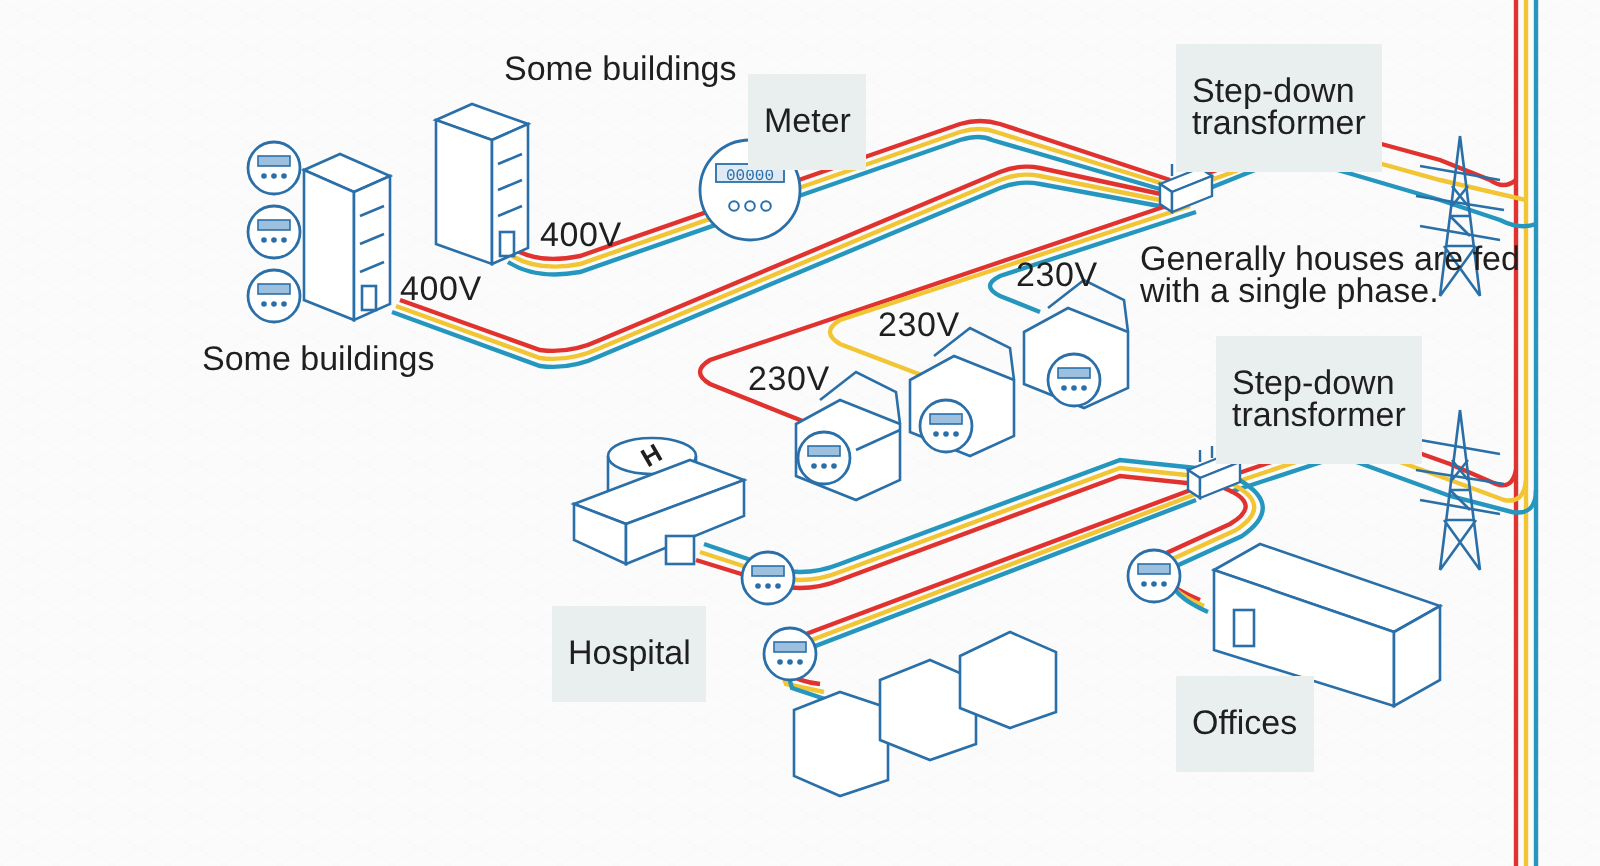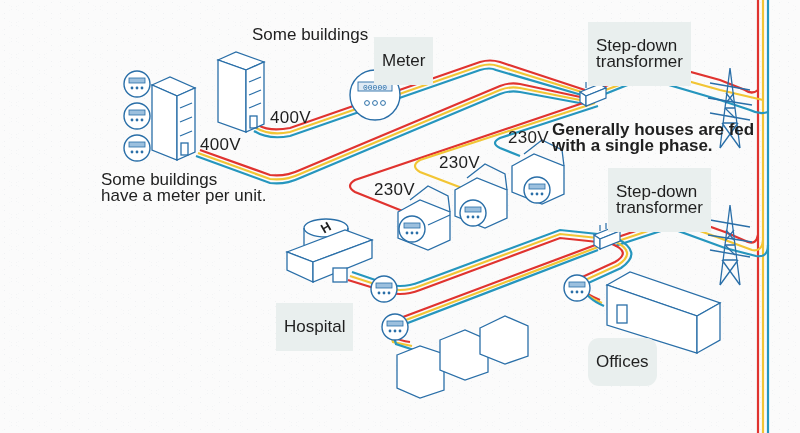--- a/index.html
+++ b/index.html
@@ -174,36 +174,35 @@
     <rect x="617" y="305" width="10" height="18" fill="none"></rect>
   </g>
   <use href="#meterIcon" x="577" y="288"></use>
 </svg>
 
 <div class="lbl" style="left:252px;top:27px;">
   <div>Some buildings</div>
 </div>
 <div class="lbl" style="left:101px;top:172px;">
   <div>Some buildings</div>
-  <div>have a meter per unit.</div>
 </div>
 <div class="lbl box" style="left:374px;top:37px;">Meter</div>
 <div class="lbl box" style="left:588px;top:22px;">
   <div>Step-down</div>
   <div>transformer</div>
 </div>
-<div class="lbl" style="left:552px;top:122px;font-weight:bold;">
+<div class="lbl" style="left:570px;top:122px;">
   <div>Generally houses are fed</div>
   <div>with a single phase.</div>
 </div>
 <div class="lbl box" style="left:608px;top:168px;">
   <div>Step-down</div>
   <div>transformer</div>
 </div>
 <div class="lbl box" style="left:276px;top:303px;">Hospital</div>
-<div class="lbl box" style="left:588px;top:338px;border-radius:11px;">Offices</div>
+<div class="lbl box" style="left:588px;top:338px;">Offices</div>
 
 <div class="lbl volt" style="left:200px;top:137px;">400V</div>
 <div class="lbl volt" style="left:270px;top:110px;">400V</div>
 <div class="lbl volt" style="left:374px;top:182px;">230V</div>
 <div class="lbl volt" style="left:439px;top:155px;">230V</div>
 <div class="lbl volt" style="left:508px;top:130px;">230V</div>
 </div>
 
 </body></html>

